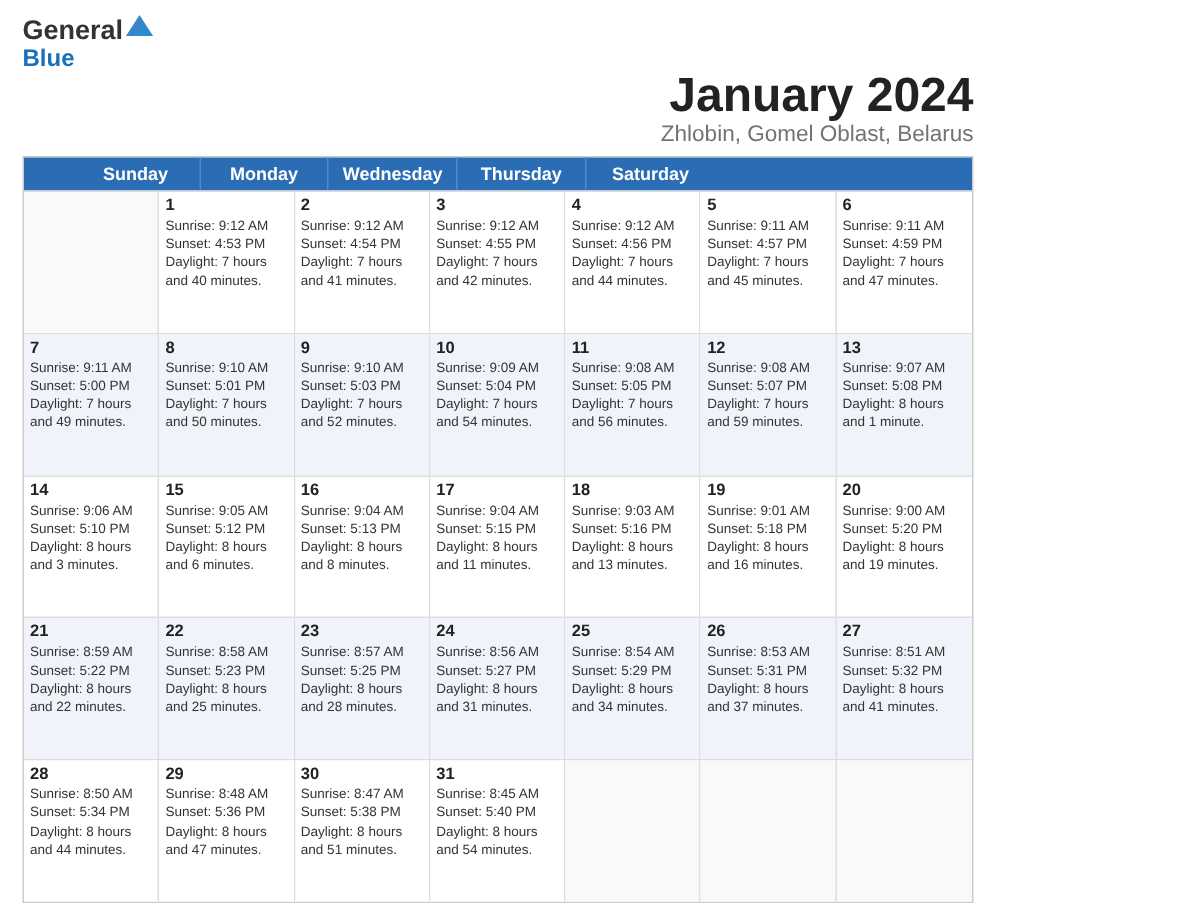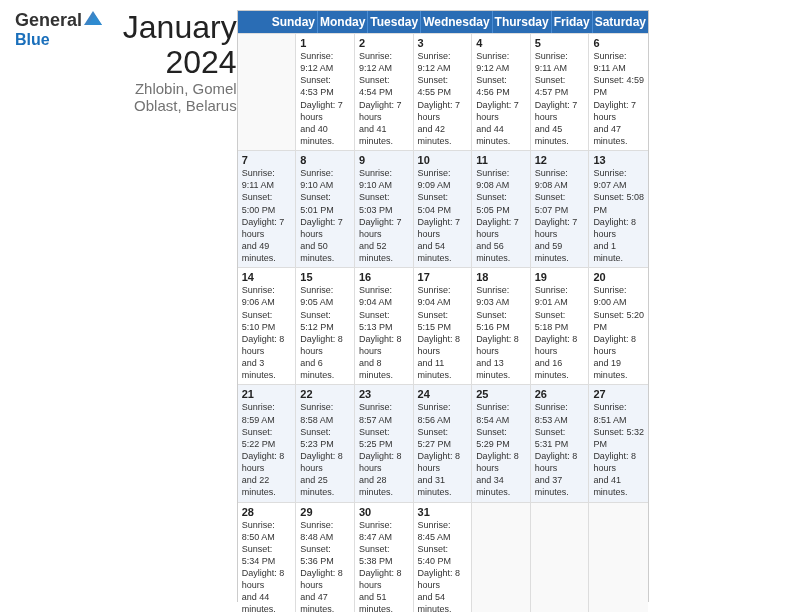--- a/index.html
+++ b/index.html
@@ -8,20 +8,21 @@
       height: 612px;
       font-family: Arial, sans-serif;
       background: #fff;
       overflow: hidden;
     }
     .page {
       width: 664px;
       height: 612px;
       padding: 10px 15px;
       display: flex;
+      flex-direction: column;
     }
     .header {
       display: flex;
       align-items: flex-start;
       justify-content: space-between;
       margin-bottom: 6px;
     }
     .logo {
       display: flex;
       flex-direction: column;
@@ -29,23 +30,24 @@
     }
     .logo-text-row {
       display: flex;
       align-items: center;
     }
     .header-right {
       text-align: right;
     }
     .month-title {
       font-size: 32px;
-      font-weight: normal;
+      font-weight: bold;
       color: #222;
       line-height: 1.1;
+      margin-top: 36px;
     }
     .location {
       font-size: 15px;
       color: #737373;
     }
     .calendar {
       flex: 1;
       display: flex;
       flex-direction: column;
       border: 1px solid #ccc;
@@ -130,24 +132,22 @@
     <div class="header-right">
       <div class="month-title">January 2024</div>
       <div class="location">Zhlobin, Gomel Oblast, Belarus</div>
     </div>
   </div>
 
   <div class="calendar">
     <div class="cal-header">
     <div class="cal-header-cell">Sunday</div>
         <div class="cal-header-cell">Monday</div>
-        <div class="cal-header-cell">Tuesday</div>
         <div class="cal-header-cell">Wednesday</div>
         <div class="cal-header-cell">Thursday</div>
-        <div class="cal-header-cell">Friday</div>
         <div class="cal-header-cell">Saturday</div>
       </div>
     <div class="cal-body">
     <div class="cal-row">
           <div class="cal-cell empty"></div>
           <div class="cal-cell">
             <div class="day-num">1</div>
             <div class="cell-line">Sunrise: 9:12 AM</div>
             <div class="cell-line">Sunset: 4:53 PM</div>
             <div class="cell-line">Daylight: 7 hours</div>

